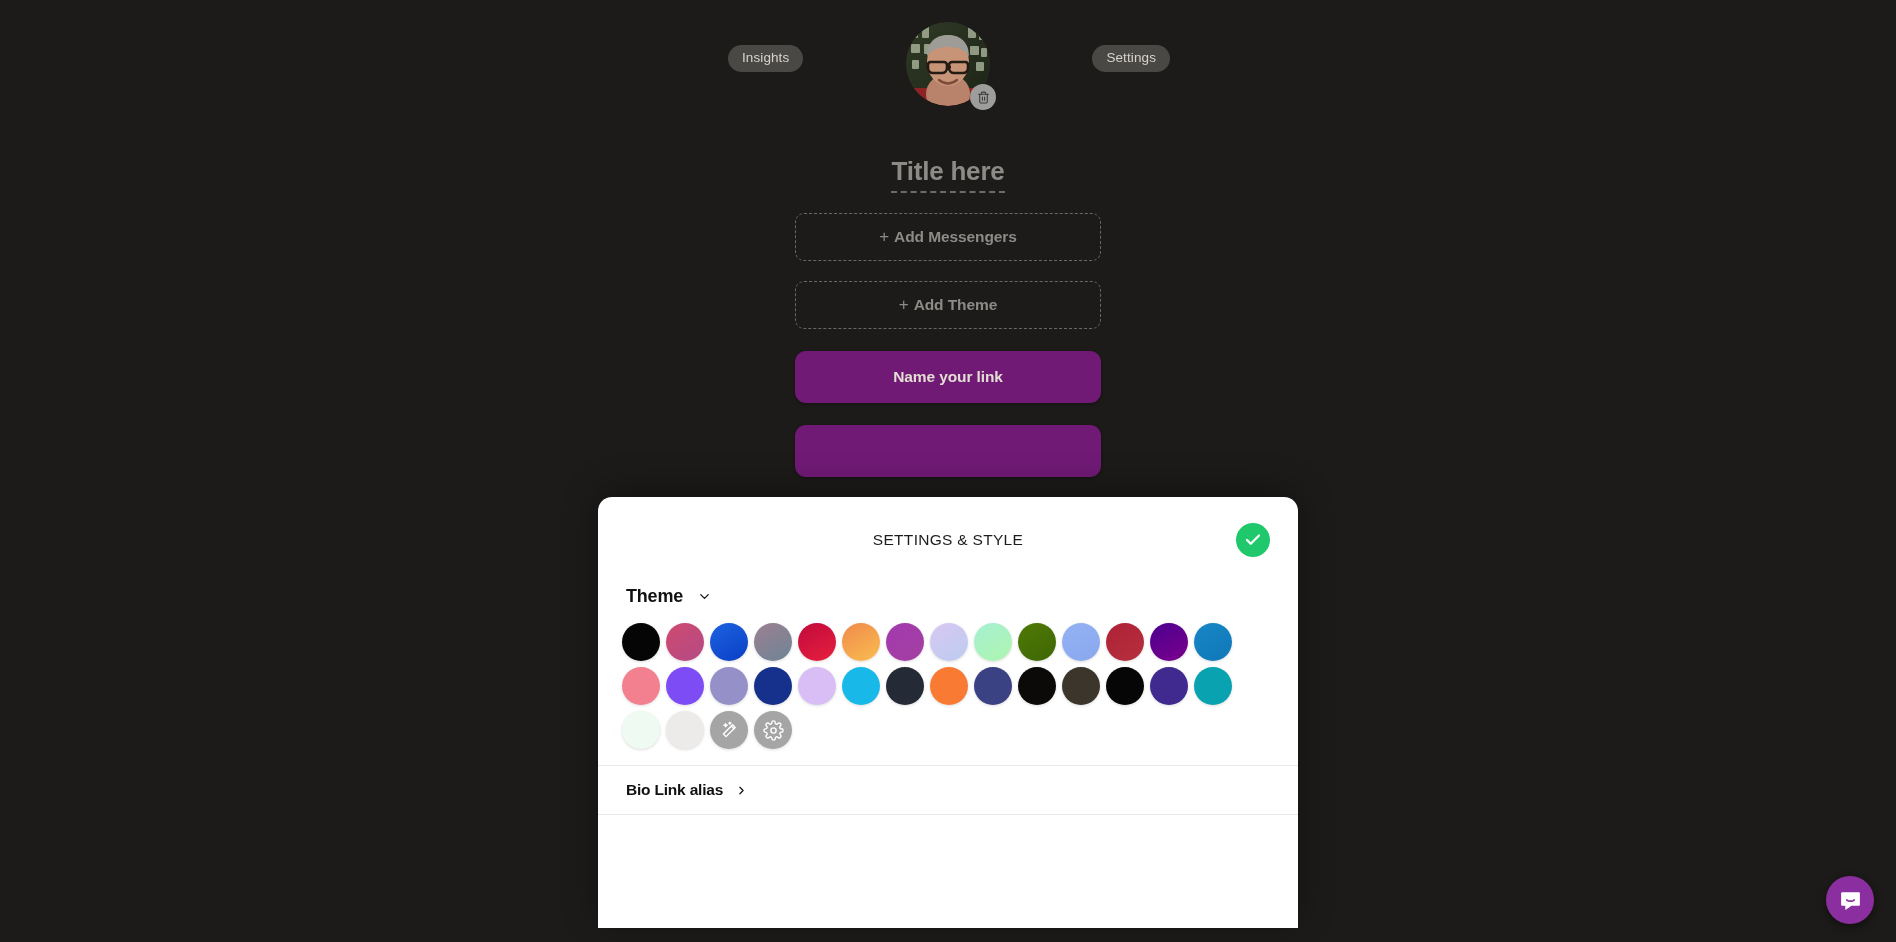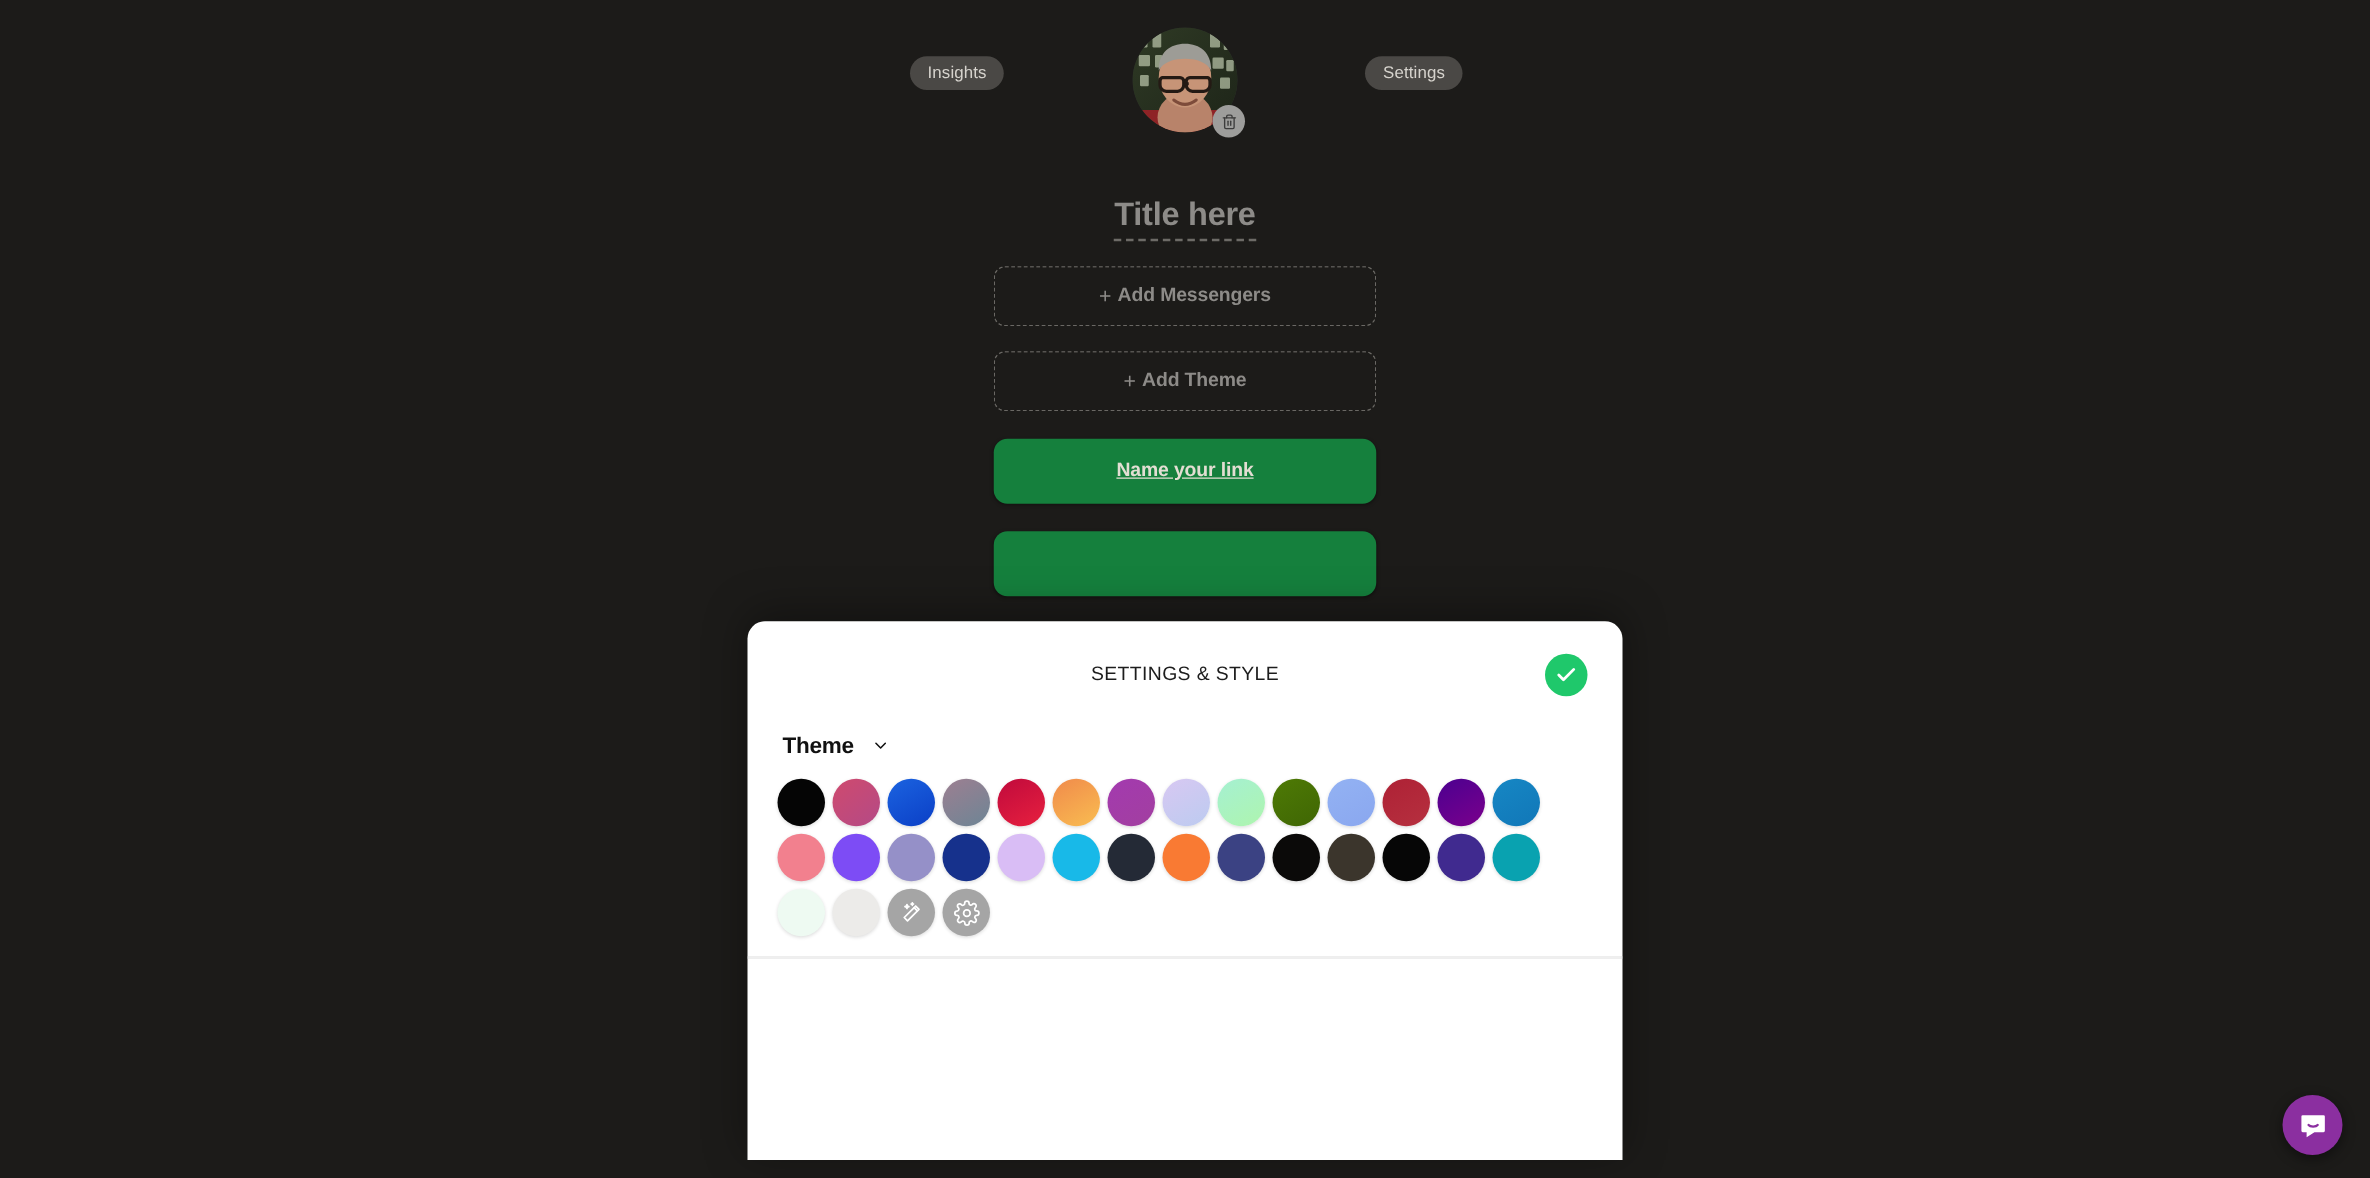--- a/index.html
+++ b/index.html
@@ -97,30 +97,29 @@
     font-weight: 700;
     cursor: pointer;
     letter-spacing: -.1px;
   }
   .dashed-btn .plus { font-weight: 400; margin-right: 5px; font-size: 17px; }
 
   .solid-btn {
     width: 306px;
     height: 52px;
     margin-top: 22px;
-    background: #15803d;
+    background: #701a75;
     border-radius: 11px;
     display: flex; align-items: center; justify-content: center;
     color: #e3ded3;
     font-size: 15.5px;
     font-weight: 700;
     cursor: pointer;
     letter-spacing: -.1px;
     box-shadow: 0 1px 3px rgba(0,0,0,.35);
-    text-decoration: underline;
   }
 
   
   .sheet {
     position: absolute;
     left: 50%;
     transform: translateX(-50%);
     top: 497px;
     width: 700px;
     height: 431px;
@@ -352,20 +351,28 @@
         </div>
         <div class="swatch" style="background: rgb(165, 165, 165);">
           <svg viewBox="0 0 24 24" fill="none" stroke="#fff" stroke-width="1.6" stroke-linecap="round" stroke-linejoin="round">
             <circle cx="12" cy="12" r="3"></circle>
             <path d="M19.4 15a1.6 1.6 0 0 0 .3 1.8l.1.1a2 2 0 1 1-2.8 2.8l-.1-.1a1.6 1.6 0 0 0-1.8-.3 1.6 1.6 0 0 0-1 1.5V21a2 2 0 1 1-4 0v-.1A1.6 1.6 0 0 0 9 19.4a1.6 1.6 0 0 0-1.8.3l-.1.1a2 2 0 1 1-2.8-2.8l.1-.1a1.6 1.6 0 0 0 .3-1.8 1.6 1.6 0 0 0-1.5-1H3a2 2 0 1 1 0-4h.1A1.6 1.6 0 0 0 4.6 9a1.6 1.6 0 0 0-.3-1.8l-.1-.1a2 2 0 1 1 2.8-2.8l.1.1A1.6 1.6 0 0 0 9 4.6 1.6 1.6 0 0 0 10 3.1V3a2 2 0 1 1 4 0v.1a1.6 1.6 0 0 0 1 1.5 1.6 1.6 0 0 0 1.8-.3l.1-.1a2 2 0 1 1 2.8 2.8l-.1.1a1.6 1.6 0 0 0-.3 1.8V9a1.6 1.6 0 0 0 1.5 1H21a2 2 0 1 1 0 4h-.1a1.6 1.6 0 0 0-1.5 1z"></path>
           </svg>
         </div>
       </div>
 
     <div class="sheet-divider"></div>
+    <div class="sheet-row">
+      <span class="sheet-row-label">Bio Link alias</span>
+      <span class="chev-right">
+        <svg viewBox="0 0 24 24" fill="none" stroke="#111" stroke-width="2.2" stroke-linecap="round" stroke-linejoin="round">
+          <polyline points="9 18 15 12 9 6"></polyline>
+        </svg>
+      </span>
+    </div>
 
     <div class="sheet-divider"></div>
   </div>
 
   <div class="launcher">
     <svg viewBox="0 0 24 24">
       <path d="M4 4h16a1 1 0 0 1 1 1v11a1 1 0 0 1-1 1h-7l-6 4v-4H4a1 1 0 0 1-1-1V5a1 1 0 0 1 1-1z" fill="#ffffff"></path>
       <path d="M8.5 11.5c1.2 1.6 5.8 1.6 7 0" fill="none" stroke="#8b2fa0" stroke-width="1.7" stroke-linecap="round"></path>
     </svg>
   </div>

